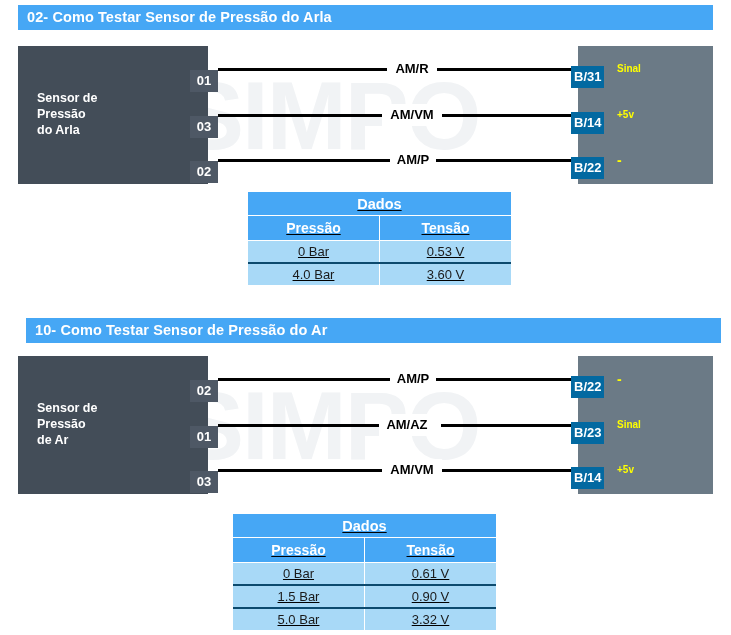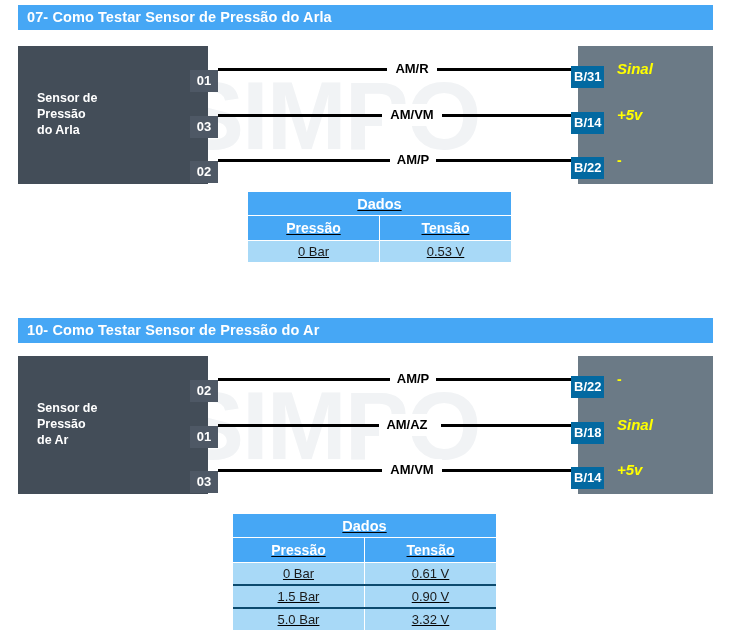--- a/index.html
+++ b/index.html
@@ -116,23 +116,22 @@
     font-weight: bold;
     line-height: 22px;
     padding: 0 3px;
     box-sizing: border-box;
     white-space: nowrap;
   }
   .fn-label {
     position: absolute;
     top: 0;
     line-height: 22px;
-    font-size: 15px;
-    font-weight: bold;
-    font-style: italic;
+    font-size: 10px;
+    font-weight: bold;
     color: #ffff00;
     white-space: nowrap;
   }
   .fn-label.minus {
     font-style: normal;
     font-size: 14px;
   }
 
   
   .data-table {
@@ -174,21 +173,21 @@
     height: 21px;
     border-right: 1px solid #ffffff;
     border-bottom: 2px solid #0c4a6e;
   }
   .data-table .tbl-cell:last-child { border-right: none; }
   .data-table tr:last-child .tbl-cell { border-bottom: none; }
 </style>
 </head>
 <body>
 
-<div class="section-header" style="top:5px; width:695px;">07- Como Testar Sensor de Pressão do Arla</div>
+<div class="section-header" style="top:5px; width:695px;">02- Como Testar Sensor de Pressão do Arla</div>
 
 <div class="diagram" style="top:46px; left:0; width:731px; height:140px;">
 
   <div class="watermark" style="left:180px; top:15px;">SIMPO</div>
 
   <div class="sensor-box" style="left:18px; top:0; width:190px; height:138px;">
     <span class="label" style="top:44px;">Sensor de
 Pressão
 do Arla</span>
   </div>
@@ -229,24 +228,28 @@
     <td class="tbl-title" colspan="2">Dados</td>
   </tr>
   <tr>
     <td class="tbl-head" style="width:131px;">Pressão</td>
     <td class="tbl-head" style="width:132px;">Tensão</td>
   </tr>
   <tr>
     <td class="tbl-cell">0 Bar</td>
     <td class="tbl-cell">0.53 V</td>
   </tr>
+  <tr>
+    <td class="tbl-cell">4.0 Bar</td>
+    <td class="tbl-cell">3.60 V</td>
+  </tr>
 </tbody>
   </table>
 
-<div class="section-header" style="top:318px; width:695px;">10- Como Testar Sensor de Pressão do Ar</div>
+<div class="section-header" style="top:318px; width:695px;margin-left:8px;">10- Como Testar Sensor de Pressão do Ar</div>
 
 <div class="diagram" style="top:356px; left:0; width:731px; height:140px;">
 
   <div class="watermark" style="left:180px; top:15px;">SIMPO</div>
 
   <div class="sensor-box" style="left:18px; top:0; width:190px; height:138px;">
     <span class="label" style="top:44px;">Sensor de
 Pressão
 de Ar</span>
   </div>
@@ -260,21 +263,21 @@
     <span class="wire-line" style="left:246px; width:135px;"></span>
     <span class="conn-tab" style="left:381px;">B/22</span>
     <span class="fn-label minus" style="left:427px;">-</span>
   </div>
 
   <div class="wire-row" style="left:190px; top:58px; width:540px;">
     <span class="pin-tab" style="width:28px;">01</span>
     <span class="wire-line" style="left:28px; width:167px;"></span>
     <span class="wire-label" style="left:189px; width:56px;">AM/AZ</span>
     <span class="wire-line" style="left:251px; width:130px;"></span>
-    <span class="conn-tab" style="left:381px;">B/18</span>
+    <span class="conn-tab" style="left:381px;">B/23</span>
     <span class="fn-label" style="left:427px;">Sinal</span>
   </div>
 
   <div class="wire-row" style="left:190px; top:103px; width:540px;">
     <span class="pin-tab" style="width:28px;">03</span>
     <span class="wire-line" style="left:28px; width:164px;"></span>
     <span class="wire-label" style="left:192px; width:60px;">AM/VM</span>
     <span class="wire-line" style="left:252px; width:129px;"></span>
     <span class="conn-tab" style="left:381px;">B/14</span>
     <span class="fn-label" style="left:427px;">+5v</span>

